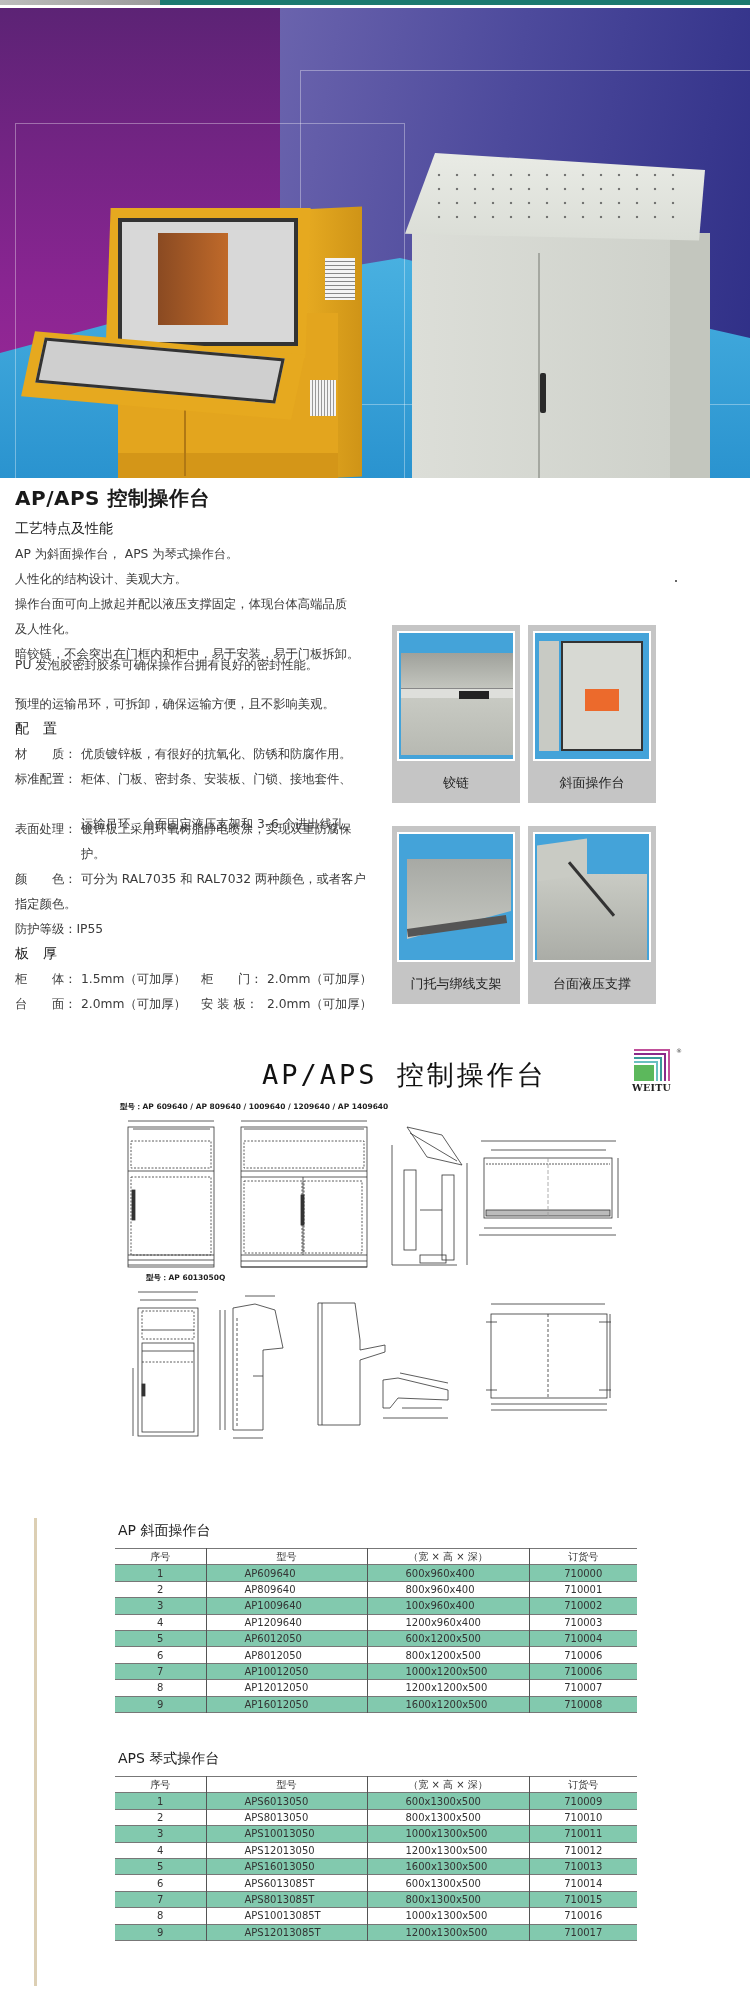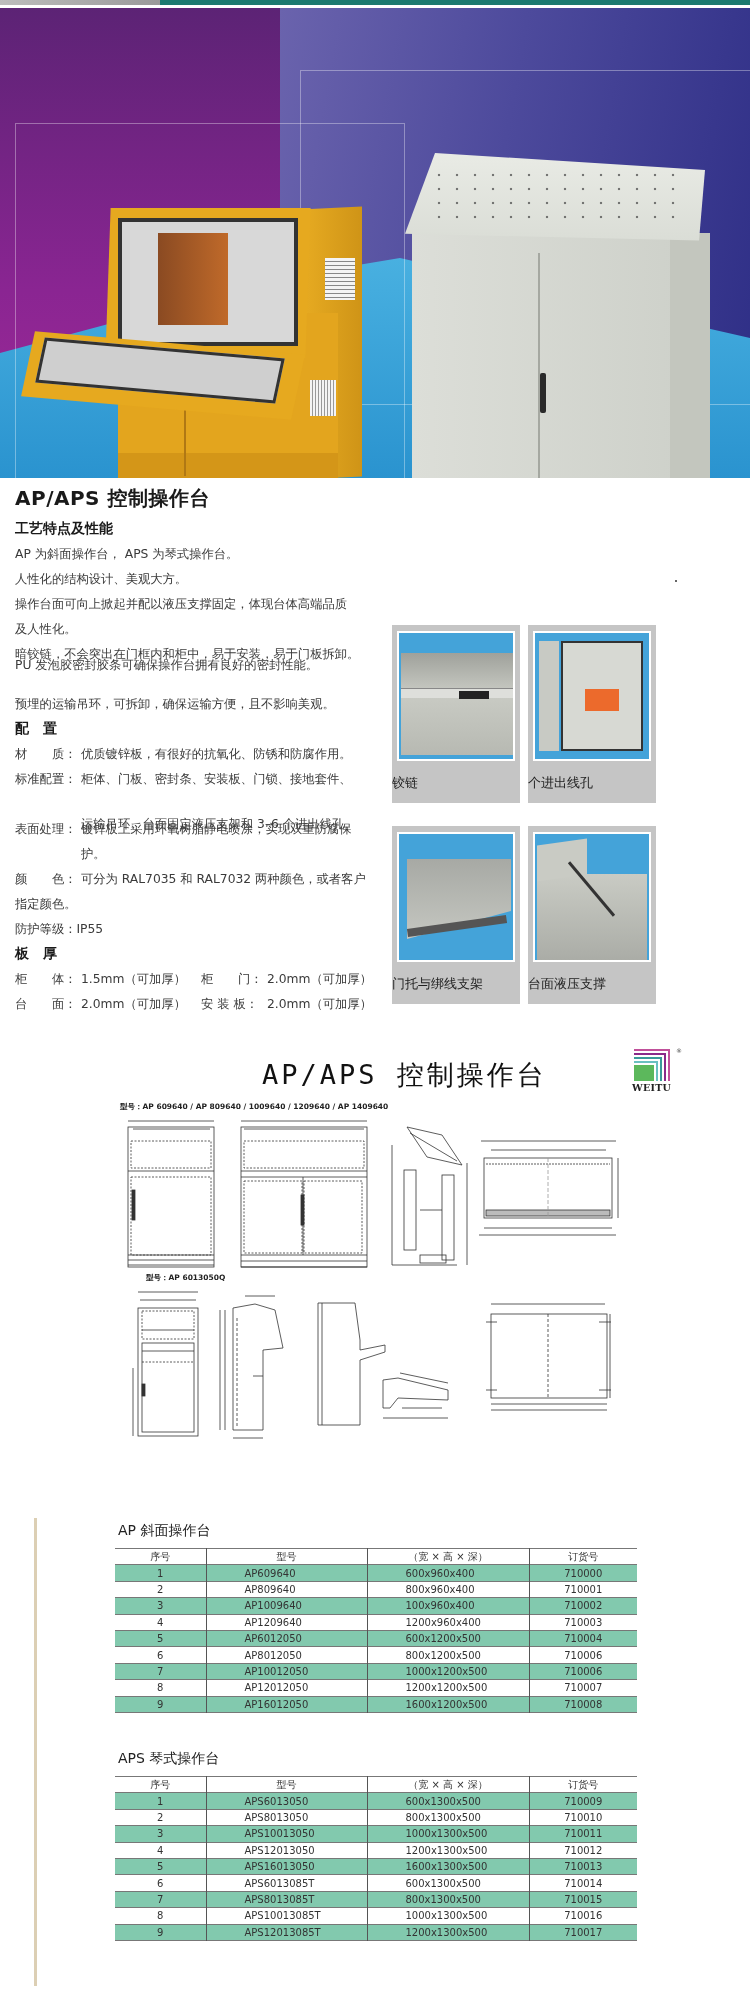--- a/index.html
+++ b/index.html
@@ -34,30 +34,30 @@
   .g-top { position:absolute; left:405px; top:145px; width:300px; height:95px; background:linear-gradient(180deg,#e9ebe5,#d9dcd5); clip-path: polygon(10% 0, 100% 18%, 98% 92%, 0 85%); }
   .g-body { position:absolute; left:412px; top:225px; width:290px; height:260px; background:linear-gradient(90deg,#dcded8,#cdd0c9); }
   .g-side { position:absolute; left:670px; top:225px; width:40px; height:260px; background:#c3c6be; }
   .g-door { position:absolute; left:538px; top:245px; width:2px; height:235px; background:#a5a8a1; }
   .g-handle { position:absolute; left:540px; top:365px; width:6px; height:40px; background:#2a2a2a; border-radius:2px; }
   .g-holes { position:absolute; left:430px; top:160px; width:250px; height:60px;
              background-image: radial-gradient(circle,#444 1.3px,transparent 1.6px); background-size:18px 14px; opacity:.7; }
 
   
   .title { position:absolute; left:15px; top:485px; font-size:20px; font-weight:bold; color:#1a1a1a; letter-spacing:0.5px; }
-  .sec-h { position:absolute; left:15px; font-size:14px; font-weight:bold; color:#1a1a1a; }
+  .sec-h { position:absolute; left:15px; font-size:14px; font-weight:normal; color:#1a1a1a; }
   .p { position:absolute; left:15px; font-size:12.3px; color:#3a3a3a; white-space:nowrap; }
   .p.indent { left:81px; }
   .lbl { display:inline-block; width:66px; }
   .lbl2 { display:inline-block; width:66px; }
 
   
   .card { position:absolute; width:128px; height:178px; background:#c5c5c5; }
   .card .photo { position:absolute; left:5px; top:6px; width:118px; height:130px; background:#44a3d9; border:2px solid #fff; overflow:hidden; }
-  .card .cap { position:absolute; left:0; top:140px; width:128px; height:36px; line-height:36px; text-align:left; font-size:13px; color:#222; }
+  .card .cap { position:absolute; left:0; top:140px; width:128px; height:36px; line-height:36px; text-align:center; font-size:13px; color:#222; }
   .ph-a .inner { position:absolute; left:2px; top:20px; width:112px; height:102px; background:linear-gradient(180deg,#9fa19b,#c9cbc4 40%,#b7b9b2); }
   .ph-a .rail { position:absolute; left:2px; top:55px; width:112px; height:10px; background:#dedfdb; border-top:1px solid #888; }
   .ph-a .hinge { position:absolute; left:60px; top:58px; width:30px; height:8px; background:#222; }
   .ph-b .door { position:absolute; left:26px; top:8px; width:82px; height:110px; background:#d7d9d3; border:2px solid #333; }
   .ph-b .doc { position:absolute; left:50px; top:56px; width:34px; height:22px; background:#ec6a2c; }
   .ph-b .frm { position:absolute; left:4px; top:8px; width:20px; height:110px; background:#c8cac4; }
   .ph-c .panel { position:absolute; left:8px; top:25px; width:104px; height:80px; background:linear-gradient(180deg,#a7a9a4,#c5c7c1); clip-path: polygon(0 0,100% 0,100% 65%,0 100%); }
   .ph-c .bar { position:absolute; left:8px; top:88px; width:100px; height:8px; background:#555; transform:rotate(-8deg); }
   .ph-d .box { position:absolute; left:2px; top:40px; width:110px; height:90px; background:linear-gradient(180deg,#c9cbc4,#a9aba5); }
   .ph-d .lid { position:absolute; left:2px; top:8px; width:50px; height:36px; background:#c9cbc4; transform:skewY(-8deg); }
@@ -162,21 +162,21 @@
       <div class="hinge"></div>
     </div>
   <div class="cap">铰链</div>
 </div>
 <div class="card" style="left:528px;top:625px">
   <div class="photo ph-b">
       <div class="frm"></div>
       <div class="door"></div>
       <div class="doc"></div>
     </div>
-  <div class="cap">个进出线孔</div>
+  <div class="cap">斜面操作台</div>
 </div>
 <div class="card" style="left:392px;top:826px">
   <div class="photo ph-c">
       <div class="panel"></div>
       <div class="bar"></div>
     </div>
   <div class="cap">门托与绑线支架</div>
 </div>
 <div class="card" style="left:528px;top:826px">
   <div class="photo ph-d">

